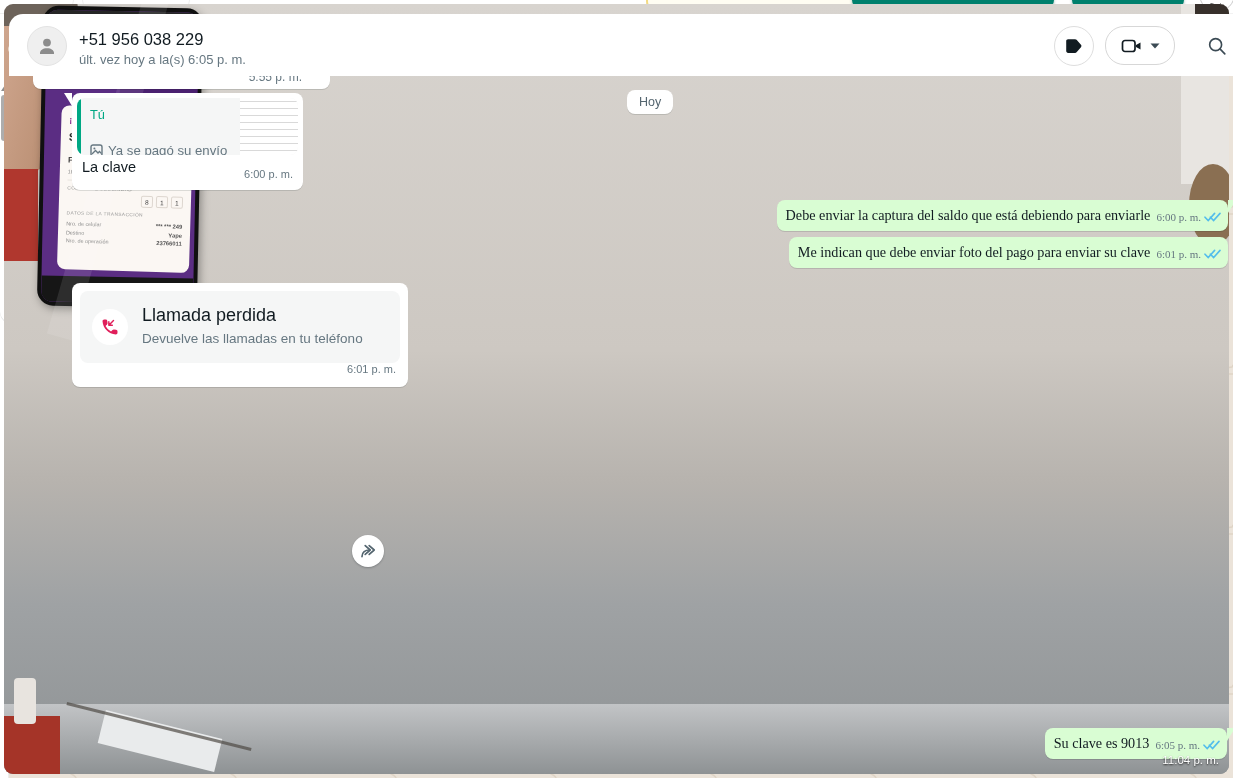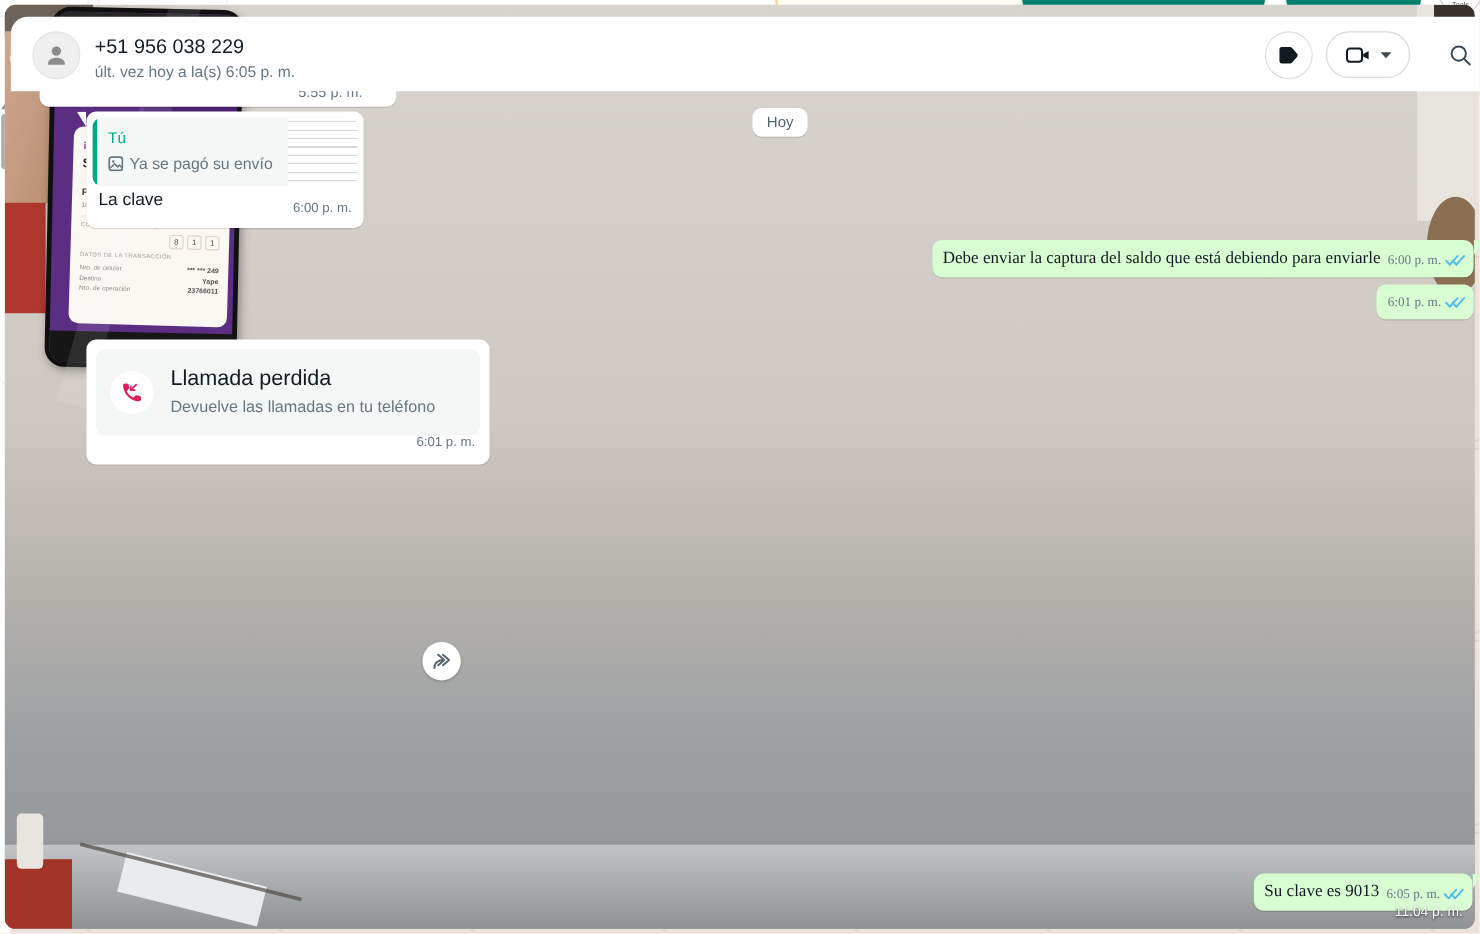--- a/index.html
+++ b/index.html
@@ -60,21 +60,21 @@
   .older{left:33px;top:60px;width:297px;height:29px;z-index:1;}
   .older .time{position:absolute;right:28px;top:8px;font-size:12px;color:#667781;}
 
   
   .reply{left:72px;top:93px;width:231px;height:97px;}
   .quote{position:absolute;left:5px;top:5px;width:221px;height:57px;background:#f5f6f6;border-radius:8px;
          display:flex;overflow:hidden;}
   .q-bar{width:4px;background:#00a884;flex:none;}
   .q-main{flex:1;padding:7px 6px 6px 9px;min-width:0;}
   .q-author{color:#00a884;font-size:12.8px;font-weight:400;}
-  .q-text{color:#667781;font-size:13.2px;display:flex;align-items:center;gap:5px;margin-top:3px;}
+  .q-text{color:#667781;font-size:13.2px;display:flex;align-items:center;gap:5px;margin-top:17px;}
   .q-thumb{width:58px;flex:none;background:repeating-linear-gradient(180deg,#ffffff 0 3px,#d9d9d9 3px 4px,#ffffff 4px 7px);}
   .reply .body{position:absolute;left:10px;top:65px;font-size:14.5px;}
   .reply .time{position:absolute;right:10px;bottom:6px;font-size:11px;color:#667781;}
 
   
   .missed{left:72px;top:283px;width:336px;height:104px;background:#fff;}
   .mc-box{position:absolute;left:8px;top:8px;right:8px;height:72px;background:#f5f6f6;border-radius:8px;
           display:flex;align-items:center;}
   .mc-circle{width:36px;height:36px;border-radius:50%;background:#fff;margin:0 14px 0 12px;flex:none;
              display:flex;align-items:center;justify-content:center;}
@@ -255,20 +255,21 @@
       <svg width="17" height="11" viewBox="0 0 17 11">
         <path d="M1 5.2 L4.2 8.6 L10.6 1.4" fill="none" stroke="#53bdeb" stroke-width="1.6" stroke-linecap="round"></path>
         <path d="M6.4 5.2 L9.6 8.6 L16 1.4" fill="none" stroke="#53bdeb" stroke-width="1.6" stroke-linecap="round"></path>
       </svg>
     </span>
   </div>
 </div>
 
 <div class="bubble out out2">
   <div class="msg-row">
+    <span>Me indican que debe enviar foto del pago para enviar su clave</span>
     <span class="meta">
       <span>6:01 p. m.</span>
       <svg width="17" height="11" viewBox="0 0 17 11">
         <path d="M1 5.2 L4.2 8.6 L10.6 1.4" fill="none" stroke="#53bdeb" stroke-width="1.6" stroke-linecap="round"></path>
         <path d="M6.4 5.2 L9.6 8.6 L16 1.4" fill="none" stroke="#53bdeb" stroke-width="1.6" stroke-linecap="round"></path>
       </svg>
     </span>
   </div>
 </div>
 

